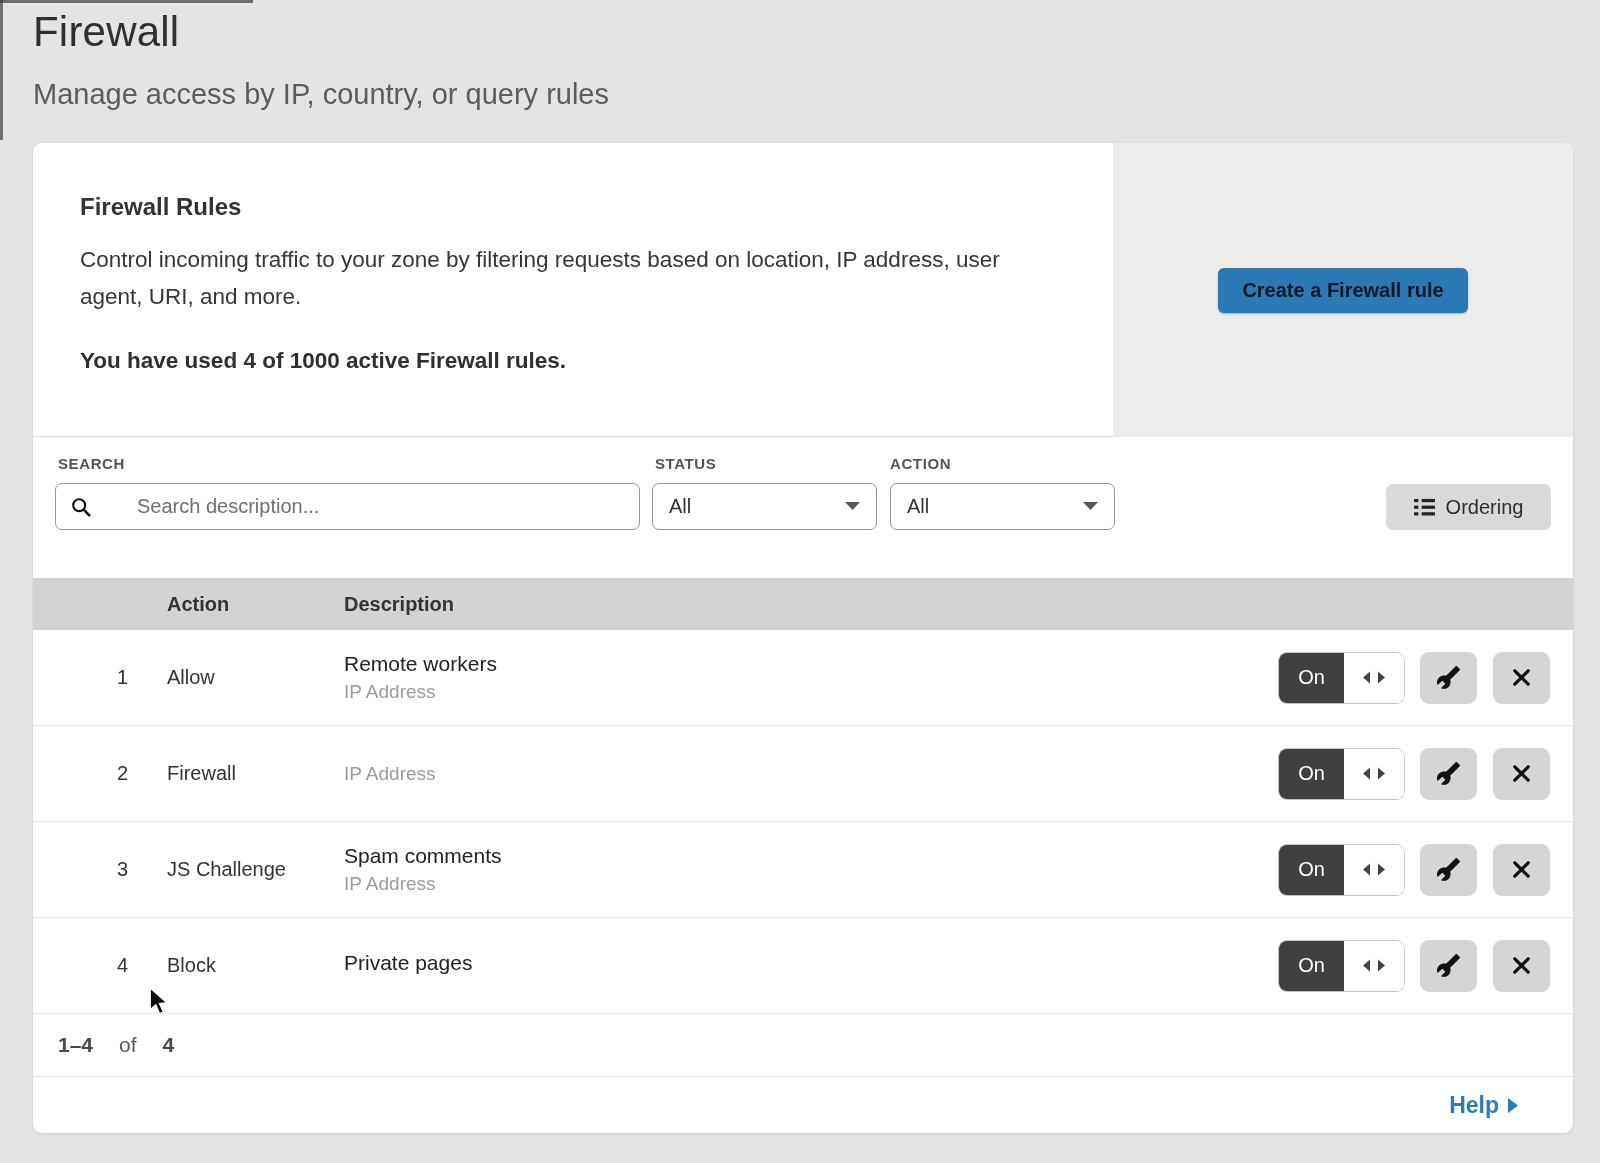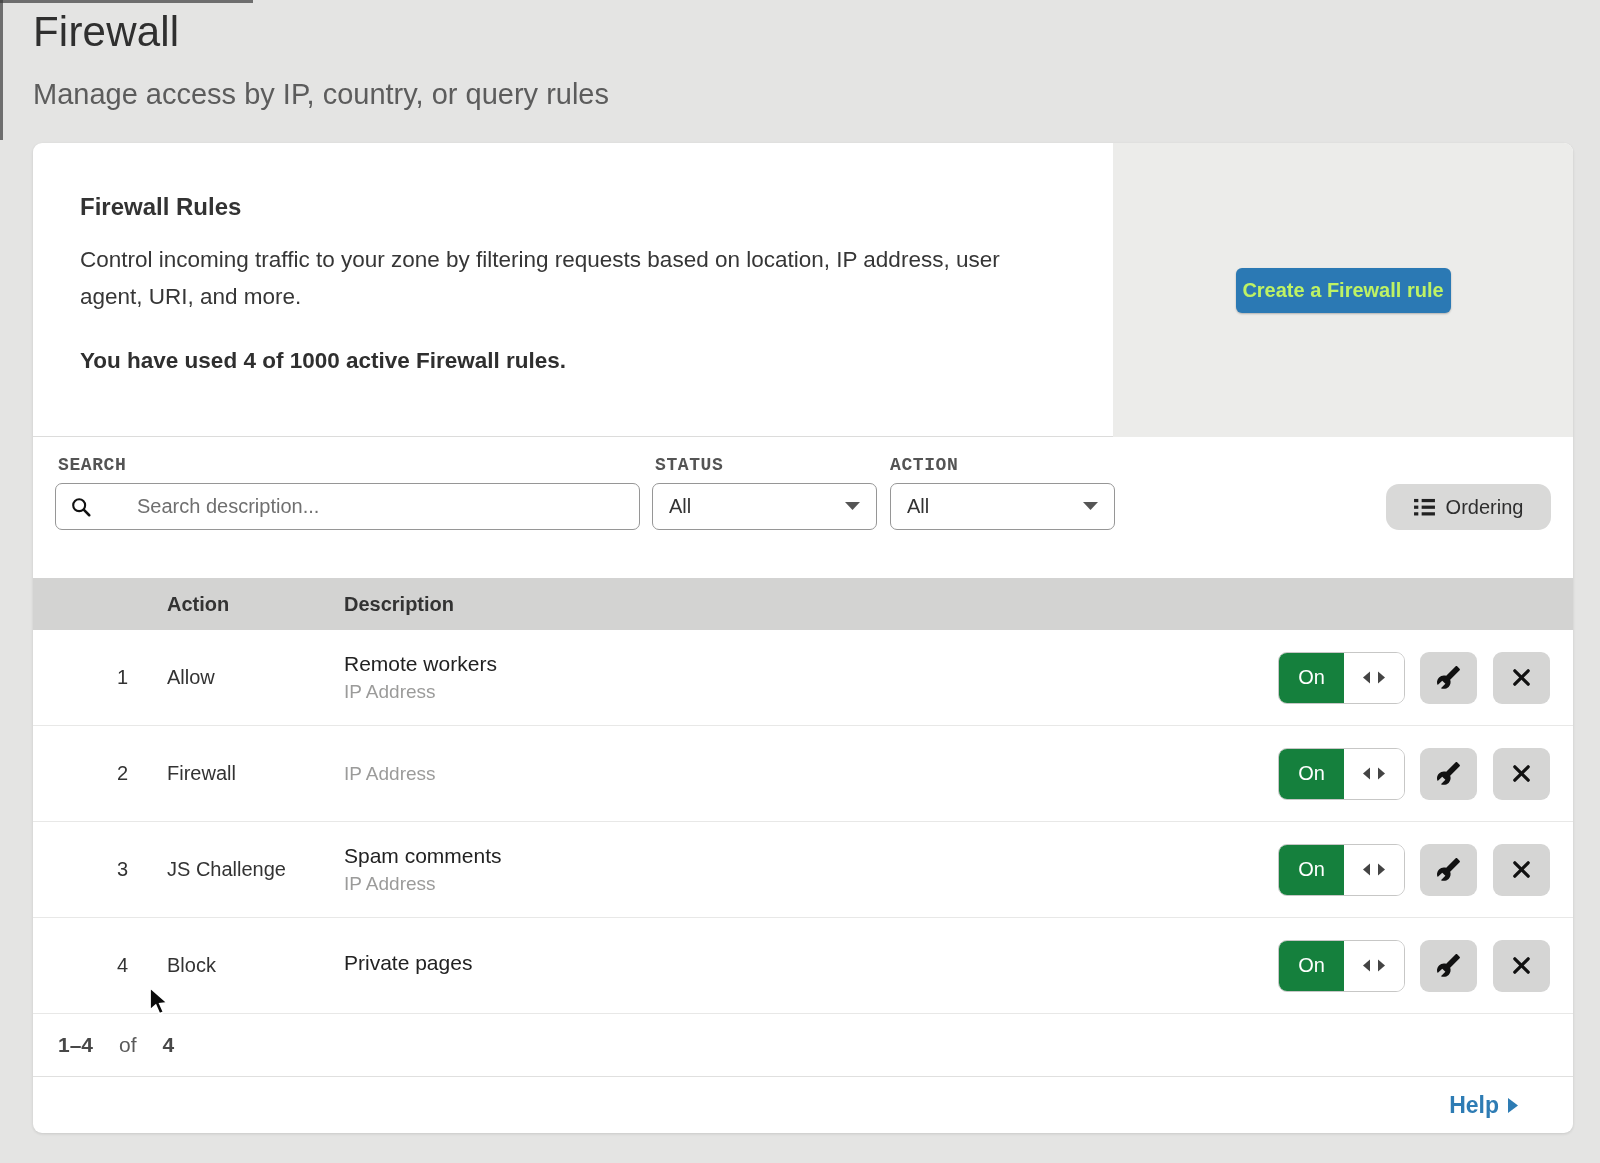--- a/index.html
+++ b/index.html
@@ -30,29 +30,29 @@
   .intro { position:absolute; left:0; top:0; width:100%; height:294px; border-bottom:1px solid #dcdcdb; }
   .intro-heading { position:absolute; left:47px; top:50px; font-size:24px; font-weight:700; color:#333; }
   .intro-desc { position:absolute; left:47px; top:98px; width:945px; font-size:22.5px; line-height:37px; color:#363636; }
   .intro-usage { position:absolute; left:47px; top:205px; font-size:22.5px; font-weight:700; color:#2f2f2f; }
   .intro-panel {
     position:absolute; right:0; top:0; width:460px; height:294px;
     background:#ececea; border-top-right-radius:9px;
     display:flex; align-items:center; justify-content:center;
   }
   .create-btn {
-    background:#2b79b4; color:#bef264; border:none; border-radius:6px;
-    width:215px; height:45px; font-size:20px; font-weight:600;
+    background:#2b79b4; color:#0f172a; border:none; border-radius:6px;
+    width:250px; height:45px; font-size:20px; font-weight:600;
     font-family:"Liberation Sans", sans-serif; cursor:pointer;
     box-shadow:0 1px 2px rgba(0,0,0,.25);
   }
 
   
   .filters { position:absolute; left:0; top:295px; width:100%; height:140px; }
-  .filter-label { position:absolute; top:17px; font-size:18px; font-weight:700; letter-spacing:.6px; color:#545454;font-family:Liberation Mono, monospace; }
+  .filter-label { position:absolute; top:17px; font-size:15px; font-weight:700; letter-spacing:.6px; color:#545454; }
   .lbl-search { left:25px; }
   .lbl-status { left:622px; }
   .lbl-action { left:857px; }
   .search-box {
     position:absolute; left:22px; top:45px; width:585px; height:47px;
     border:1px solid #969696; border-radius:7px; background:#fff;
     display:flex; align-items:center; padding:0 14px;gap:35px;
   }
   .search-box svg { flex:0 0 auto; margin-right:10px; }
   .search-input {
@@ -62,21 +62,21 @@
   .search-input::placeholder { color:#6f6f6f; }
   .select {
     position:absolute; top:45px; height:47px; border:1px solid #969696; border-radius:7px;
     background:#fff; display:flex; align-items:center; justify-content:space-between;
     padding:0 16px; font-size:20px; color:#333; cursor:pointer;
   }
   .sel-status { left:619px; width:225px; }
   .sel-action { left:857px; width:225px; }
   .ordering-btn {
     position:absolute; right:22px; top:46px; width:165px; height:46px;
-    background:#d9d9d8; border:none; border-radius:13px;
+    background:#d9d9d8; border:none; border-radius:7px;
     display:flex; align-items:center; justify-content:center; gap:11px;
     font-size:20px; color:#2e2e2e; font-family:"Liberation Sans", sans-serif; cursor:pointer;
   }
 
   
   .thead {
     position:absolute; left:0; top:435px; width:100%; height:52px;
     background:#d3d3d2; display:flex; align-items:center;
     font-size:20px; font-weight:700; color:#333;
   }
@@ -92,21 +92,21 @@
   .row .cell-action { font-size:20px; color:#333; }
   .desc-main { font-size:21px; color:#222; margin-bottom:5px; }
   .desc-sub { font-size:19px; color:#9b9b9a; }
 
   .controls { display:flex; align-items:center; flex:0 0 auto; }
   .toggle {
     width:127px; height:52px; border-radius:9px; overflow:hidden; display:flex;
     border:1px solid #c7c7c6; cursor:pointer; background:#fff;
   }
   .toggle-on {
-    width:65px; background:#15803d; color:#fff; font-size:20px;
+    width:65px; background:#404040; color:#fff; font-size:20px;
     display:flex; align-items:center; justify-content:center;
   }
   .toggle-knob { flex:1; background:#fff; display:flex; align-items:center; justify-content:center; }
   .icon-btn {
     width:57px; height:52px; border:none; border-radius:9px; background:#d5d5d4;
     display:flex; align-items:center; justify-content:center; cursor:pointer;
   }
   .btn-wrench { margin-left:15px; }
   .btn-delete { margin-left:16px; }
 

